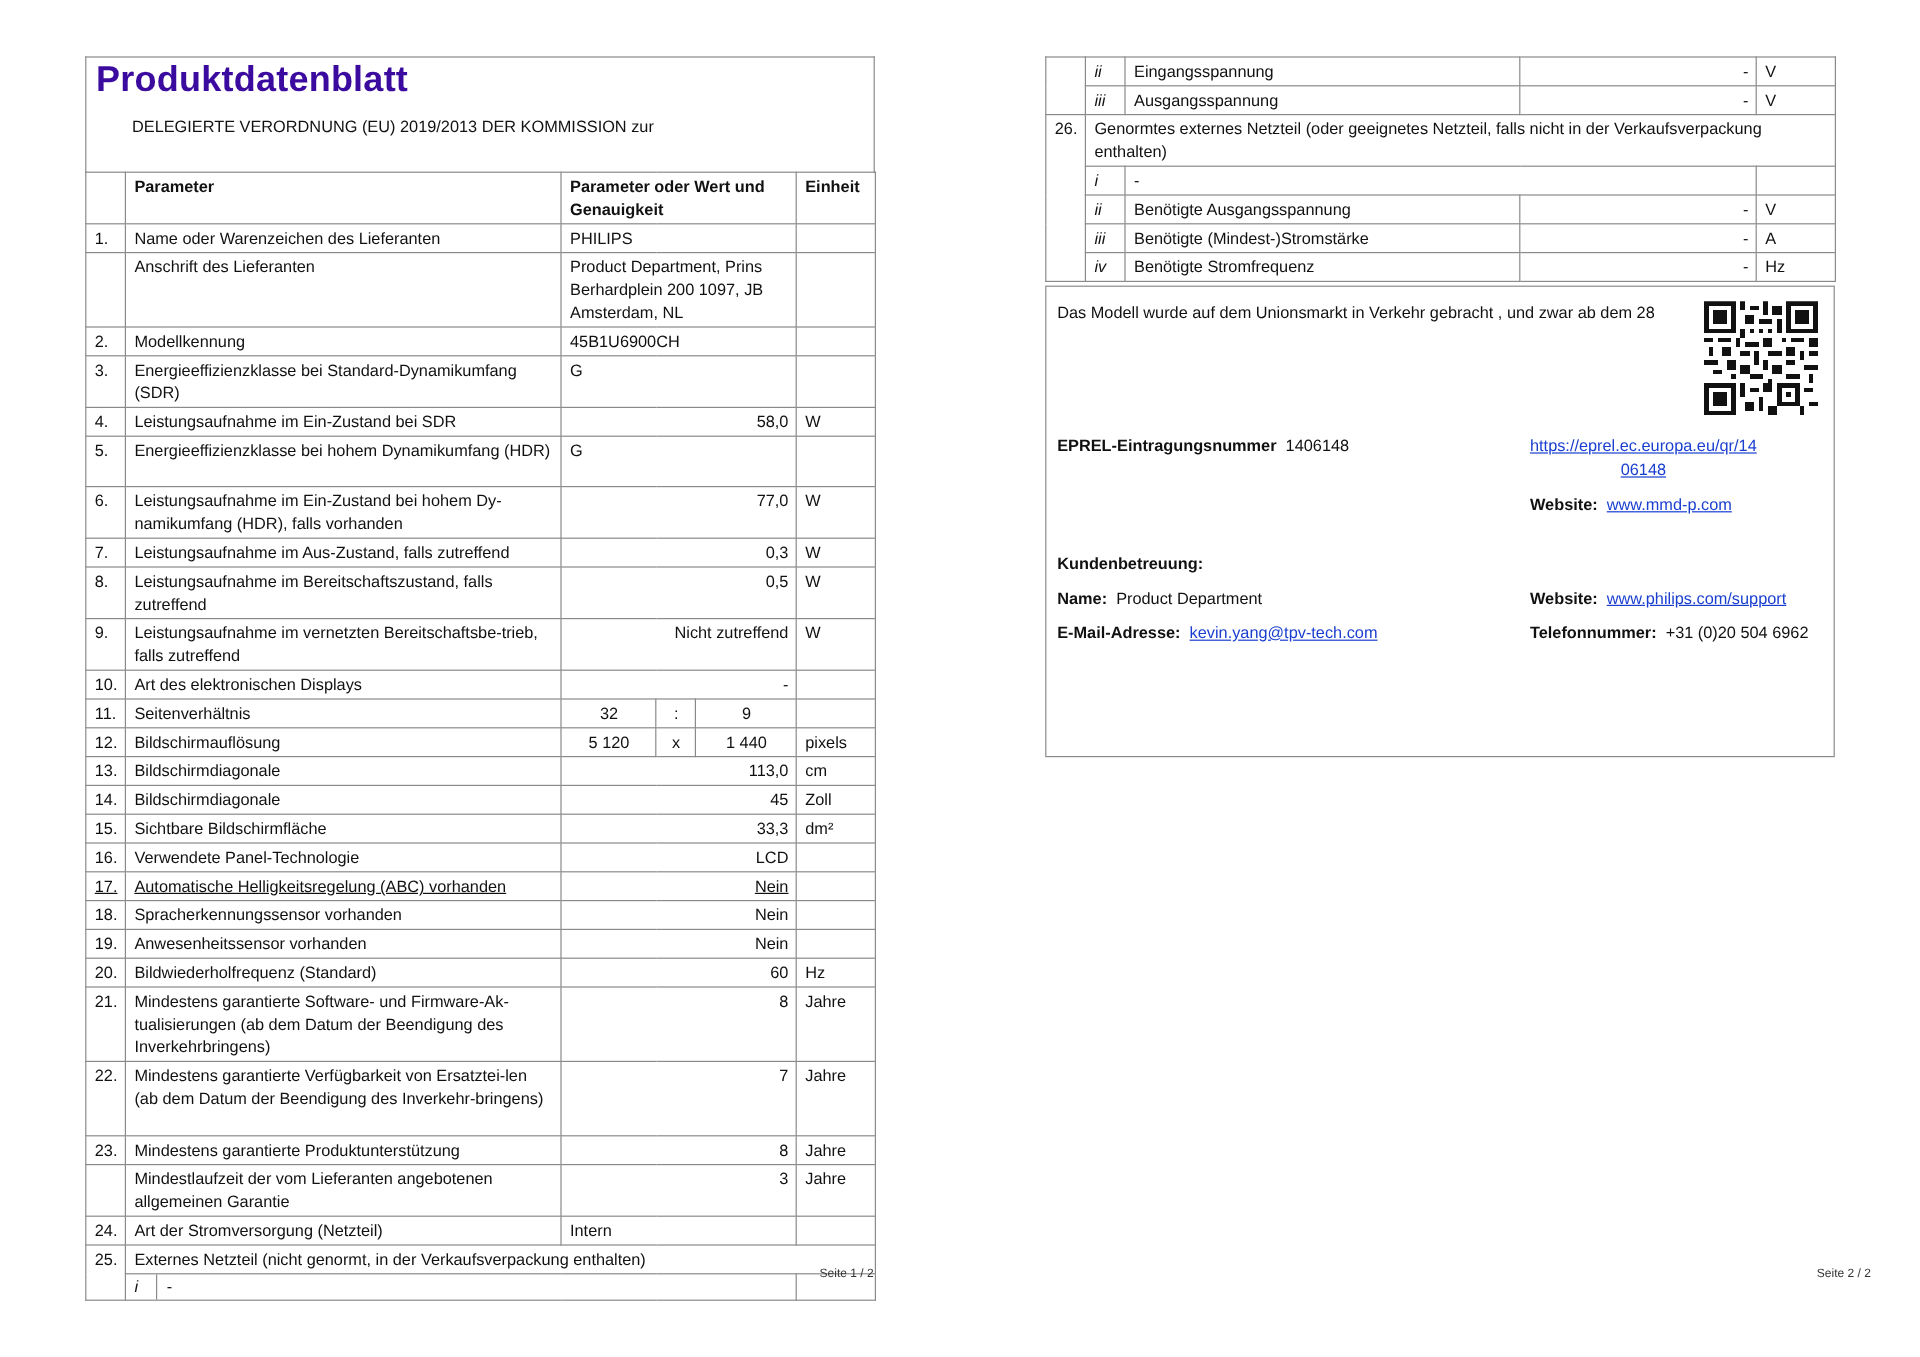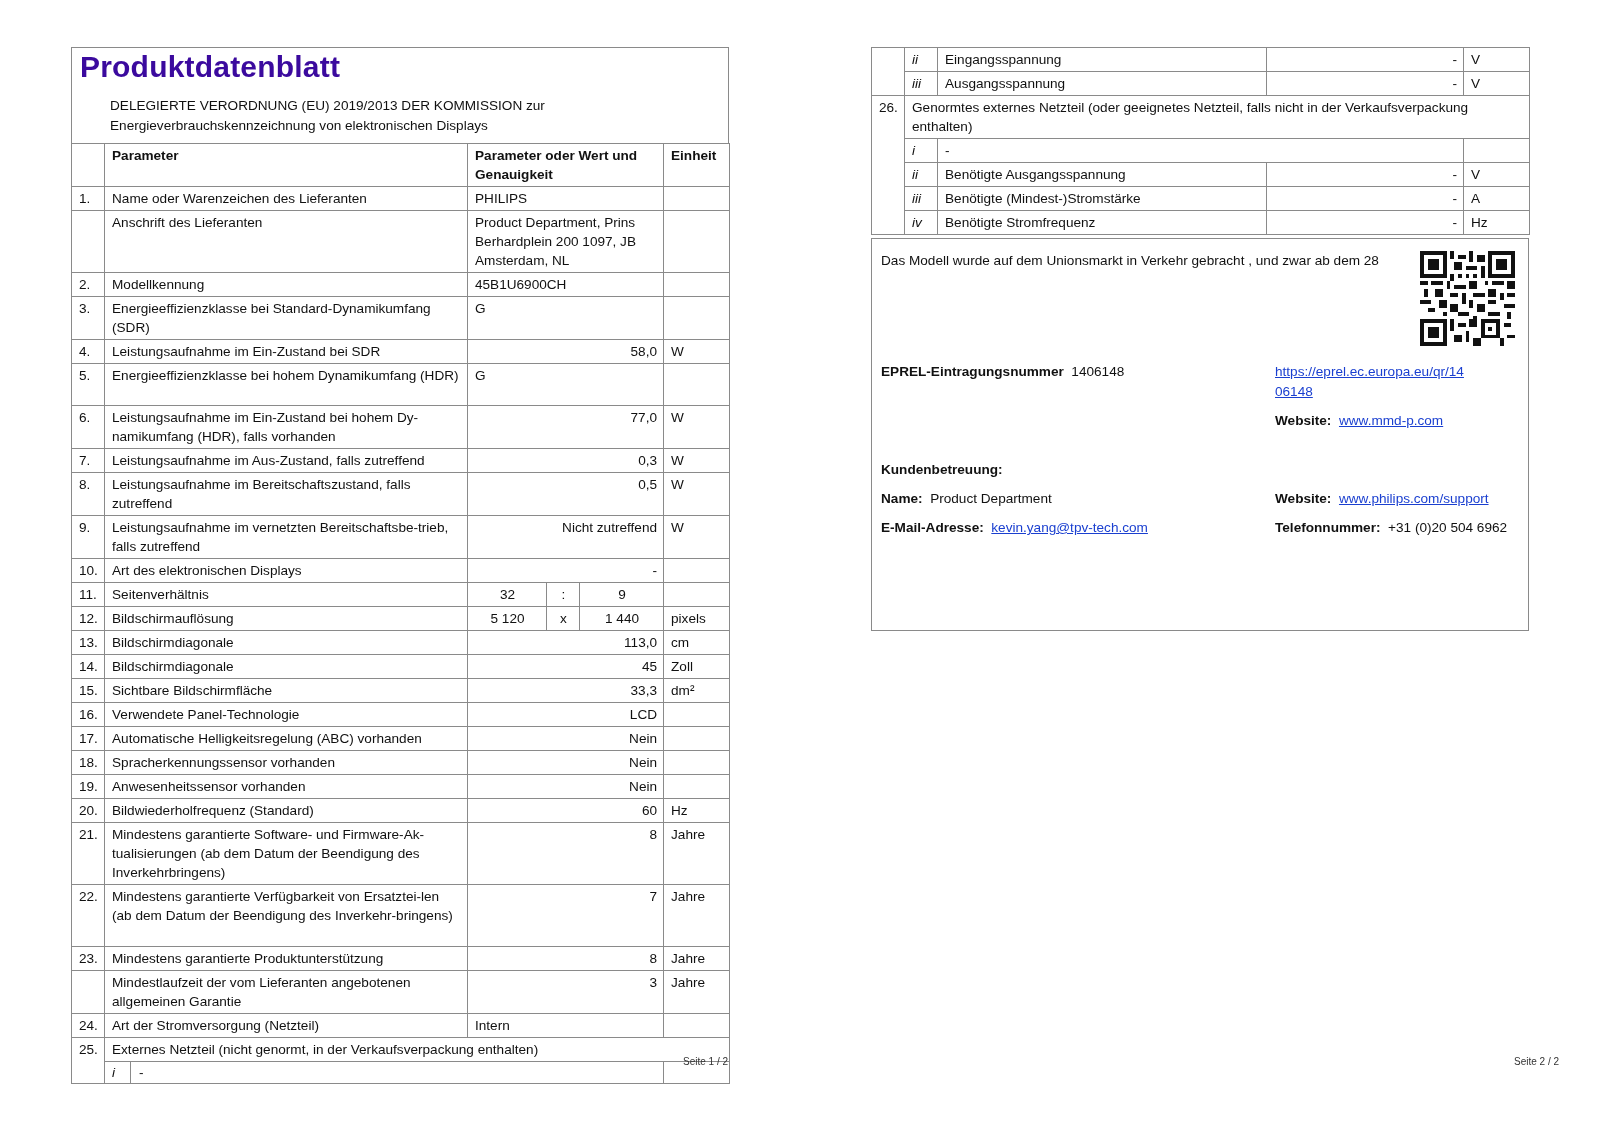--- a/index.html
+++ b/index.html
@@ -8,34 +8,33 @@
   .page-frame { position:absolute; border:1px solid #8a8a8a; box-sizing:border-box; }
   .title { position:absolute; left:80px; top:50px; font-size:30px; font-weight:bold; color:#3b0a9e; letter-spacing:0.2px; }
   .subtitle { position:absolute; left:80px; top:96px; font-size:13.6px; line-height:19.6px; color:#111;margin-left:30px; }
   table.grid { position:absolute; border-collapse:collapse; table-layout:fixed; font-size:13.6px; }
   table.grid td { border:1px solid #8a8a8a; padding:2px 6px 2px 7px; vertical-align:top; line-height:19px; box-sizing:border-box; }
   td.r { text-align:right; }
   td.c { text-align:center; }
   td.b { font-weight:bold; }
   td.i { font-style:italic; }
   .footer { position:absolute; font-size:10px; color:#333; }
-  .info { position:absolute; left:871px; top:238px; width:658px; height:393px; border:1px solid #8a8a8a; box-sizing:border-box; font-size:13.6px; }
+  .info { position:absolute; left:871px; top:238px; width:658px; height:393px; border:1px solid #8a8a8a; box-sizing:border-box; font-size:13.6px;text-align:center; }
   .info .t { position:absolute; white-space:nowrap; line-height:19.6px; }
   .lbl { font-weight:bold; }
   a.lnk { color:#1a3fd0; text-decoration:underline; }
   .qr { position:absolute; left:548px; top:12px; width:95px; height:95px; }
 </style>
 </head>
 <body>
 
 <div class="page-frame" style="left:71px; top:47px; width:658px; height:97px; border-bottom:none;"></div>
 <div class="title">Produktdatenblatt</div>
 <div class="subtitle">
   <div>DELEGIERTE VERORDNUNG (EU) 2019/2013 DER KOMMISSION zur</div>
-  <div>Energieverbrauchskennzeichnung von elektronischen Displays</div>
 </div>
 
 <table class="grid" id="t1" style="left:71px; top:143px; width:658px;">
   <colgroup>
     <col style="width:33px">
       <col style="width:363px">
       <col style="width:79px">
       <col style="width:33px">
       <col style="width:84px">
       <col style="width:66px">
@@ -146,21 +145,21 @@
         <td>Sichtbare Bildschirmfläche</td>
         <td class="r" colspan="3">33,3</td>
         <td>dm²</td>
       </tr>
       <tr style="height: 23px;">
         <td>16.</td>
         <td>Verwendete Panel-Technologie</td>
         <td class="r" colspan="3">LCD</td>
         <td></td>
       </tr>
-      <tr style="height: 23px;">
+      <tr style="height: 23px; text-decoration: underline;">
         <td>17.</td>
         <td>Automatische Helligkeitsregelung (ABC) vorhanden</td>
         <td class="r" colspan="3">Nein</td>
         <td></td>
       </tr>
       <tr style="height: 23px;">
         <td>18.</td>
         <td>Spracherkennungssensor vorhanden</td>
         <td class="r" colspan="3">Nein</td>
         <td></td>

